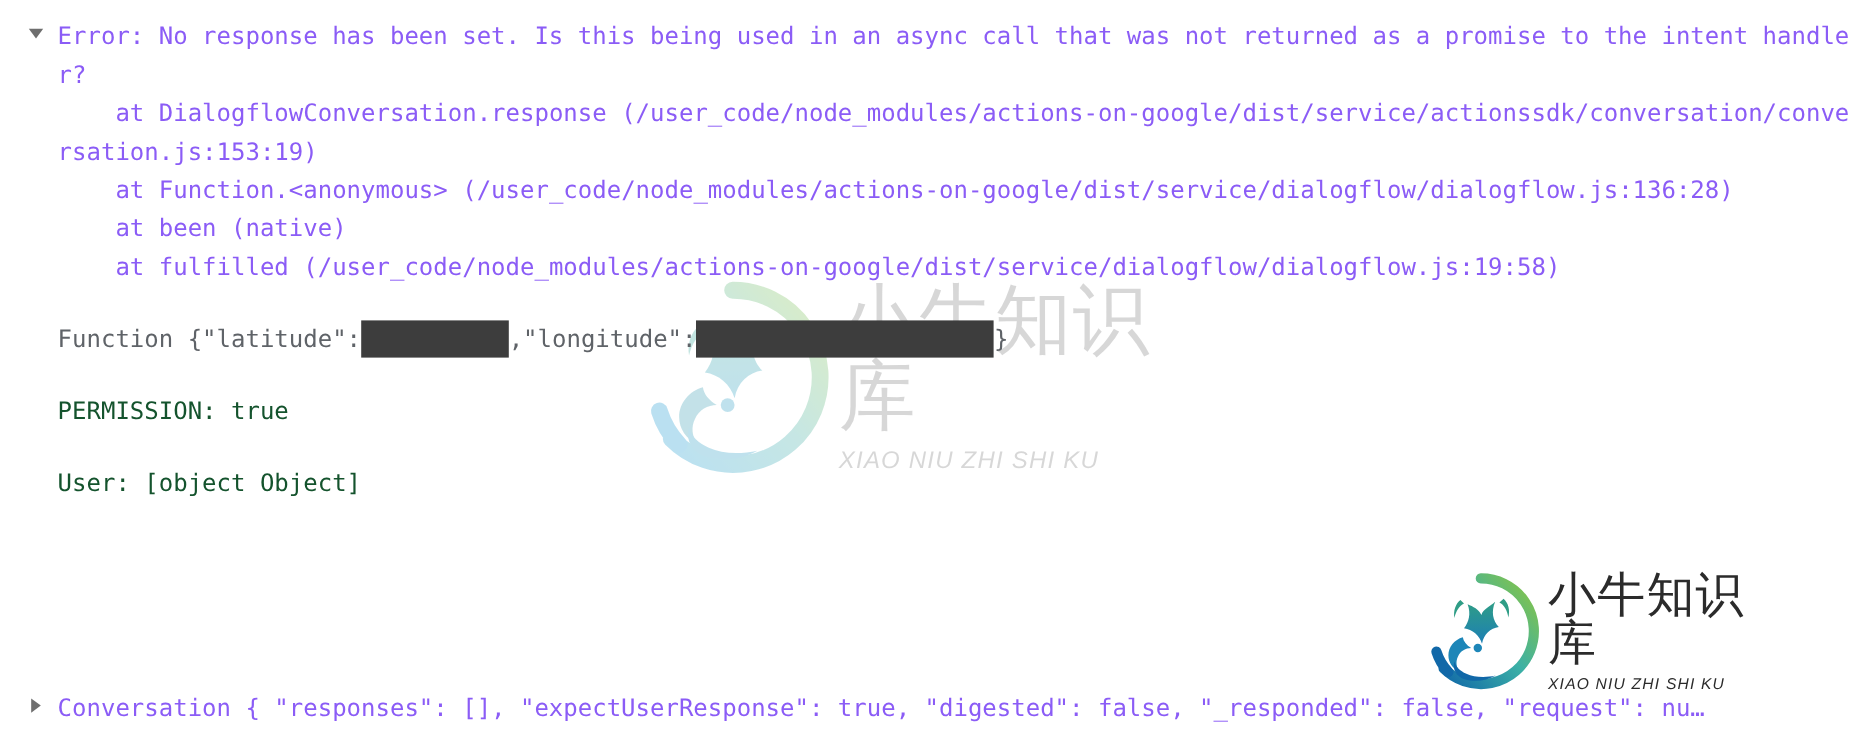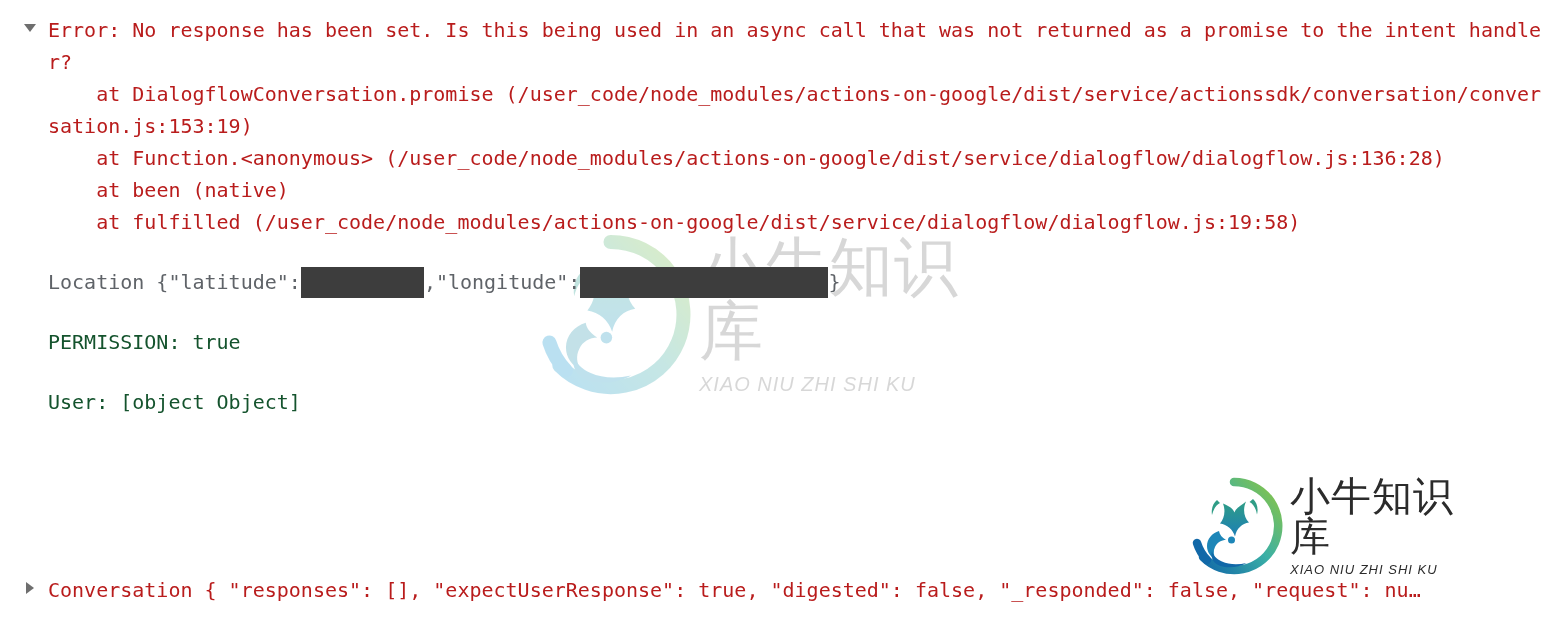--- a/index.html
+++ b/index.html
@@ -49,21 +49,21 @@
   }
   .disclosure.collapsed {
     border-top: 6px solid transparent;
     border-bottom: 6px solid transparent;
     border-left: 8px solid #6e6e6e;
     top: 8px;
     left: 26px;
   }
 
   .log-text {
-    color: #b91c1c;
+    color: #8b5cf6;
     font-size: 20px;
     line-height: 32px;
     white-space: pre-wrap;
     word-break: break-all;
     letter-spacing: 0px;
     margin: 0;
     font-family: "DejaVu Sans Mono", "Liberation Mono", monospace;
   }
 
   .stack-block {
@@ -207,31 +207,31 @@
       <div class="wm-en">XIAO NIU ZHI SHI KU</div>
     </div>
   </div>
 </div>
 
 <div id="console-log">
 
   <div class="log-entry">
     <span class="disclosure expanded"></span>
     <div class="log-text">Error: No response has been set. Is this being used in an async call that was not returned as a promise to the intent handler?</div>
-    <div class="log-text stack-block">    at DialogflowConversation.promise (/user_code/node_modules/actions-on-google/dist/service/actionssdk/conversation/conversation.js:153:19)</div>
+    <div class="log-text stack-block">    at DialogflowConversation.response (/user_code/node_modules/actions-on-google/dist/service/actionssdk/conversation/conversation.js:153:19)</div>
     <div class="log-text stack-block">    at Function.&lt;anonymous&gt; (/user_code/node_modules/actions-on-google/dist/service/dialogflow/dialogflow.js:136:28)</div>
     <div class="log-text stack-block">    at been (native)</div>
     <div class="log-text stack-block">    at fulfilled (/user_code/node_modules/actions-on-google/dist/service/dialogflow/dialogflow.js:19:58)</div>
   </div>
 
   <div class="gap-line"></div>
 
   <div class="log-entry">
     <div class="kv-line">
-      <span>Location</span>
+      <span>Function</span>
       <span> {"latitude":</span>
       <span class="redaction lat"></span>
       <span>,"longitude":</span>
       <span class="redaction lon"></span>
       <span>}</span>
     </div>
   </div>
 
   <div class="gap-line"></div>
 

